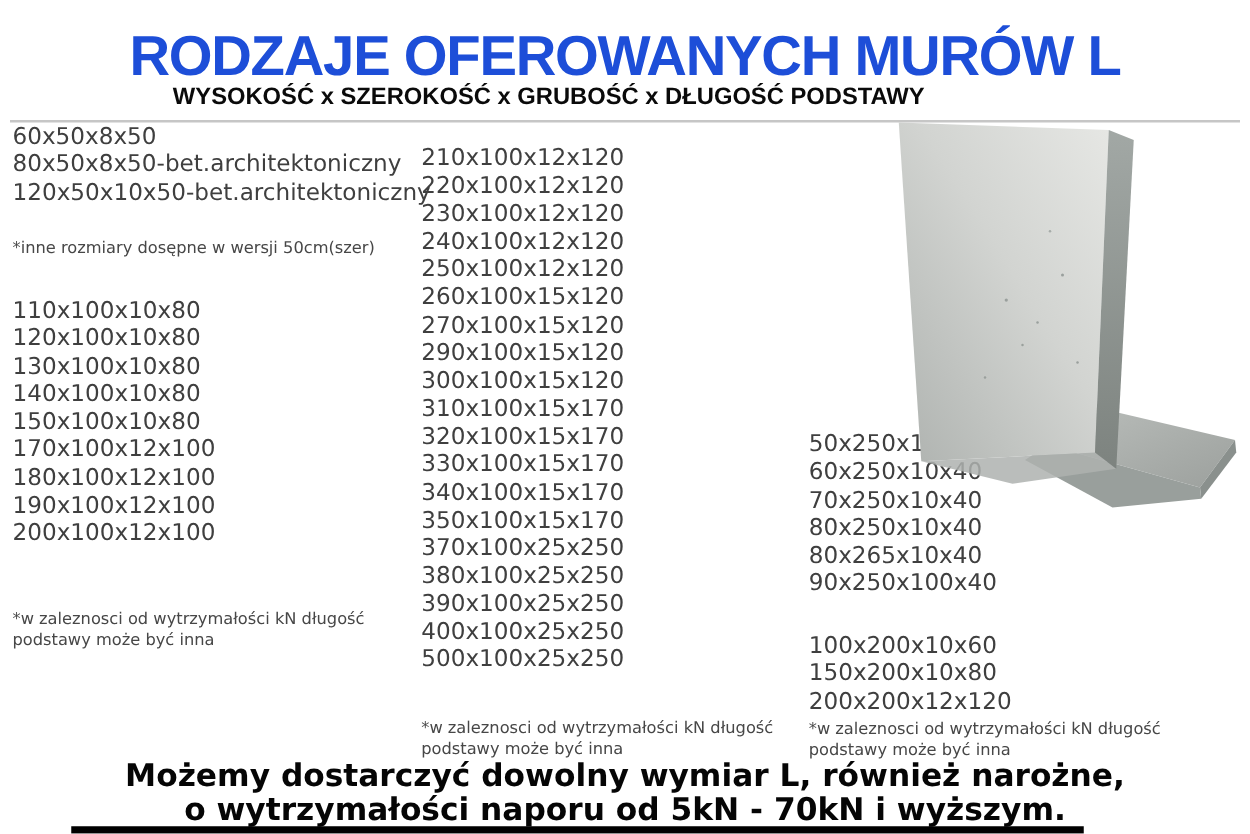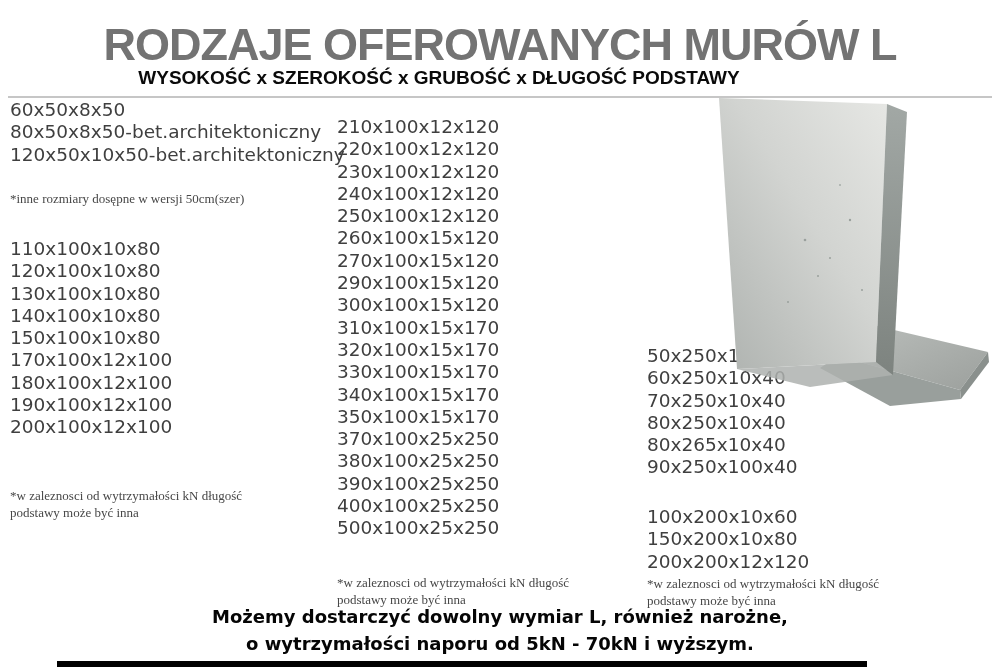--- a/index.html
+++ b/index.html
@@ -8,46 +8,46 @@
     width:1000px;height:667px;
     background:#ffffff;
     overflow:hidden;
     font-family:"DejaVu Sans",sans-serif;
   }
   .title{
     position:absolute;top:22px;left:0;width:1000px;
     text-align:center;
     font-family:"Liberation Sans",sans-serif;
     font-weight:700;font-size:45px;line-height:1;
-    letter-spacing:-1px;color:#737373;white-space:nowrap;
+    letter-spacing:-1px;color:#1d4ed8;white-space:nowrap;
   }
   .subtitle{
     position:absolute;top:68px;left:0;width:878px;
     text-align:center;
     font-family:"Liberation Sans",sans-serif;
     font-weight:700;font-size:19px;line-height:1;
     color:#0a0a0a;white-space:nowrap;
   }
   .divider{
     position:absolute;top:96px;left:8px;width:984px;height:2px;
     background:#c6c6c6;
   }
   .dim-list{position:absolute;}
   .dim-line{
     font-size:18.5px;line-height:22.3px;
     color:#3f3f3f;white-space:nowrap;
   }
   .note{
     position:absolute;
     font-size:13px;line-height:17px;
-    color:#474747;white-space:nowrap;font-family:Liberation Serif, serif;
+    color:#474747;white-space:nowrap;
   }
   .footer-line{
     position:absolute;left:0;width:1000px;text-align:center;
-    font-weight:700;font-size:18px;line-height:1.1;
+    font-weight:700;font-size:25px;line-height:1.1;
     color:#050505;white-space:nowrap;
   }
   .bottom-bar{
     position:absolute;left:57px;top:661px;width:810px;height:6px;
     background:#000000;
   }
   .photo{
     position:absolute;left:710px;top:90px;width:290px;height:340px;
   }
 </style>

